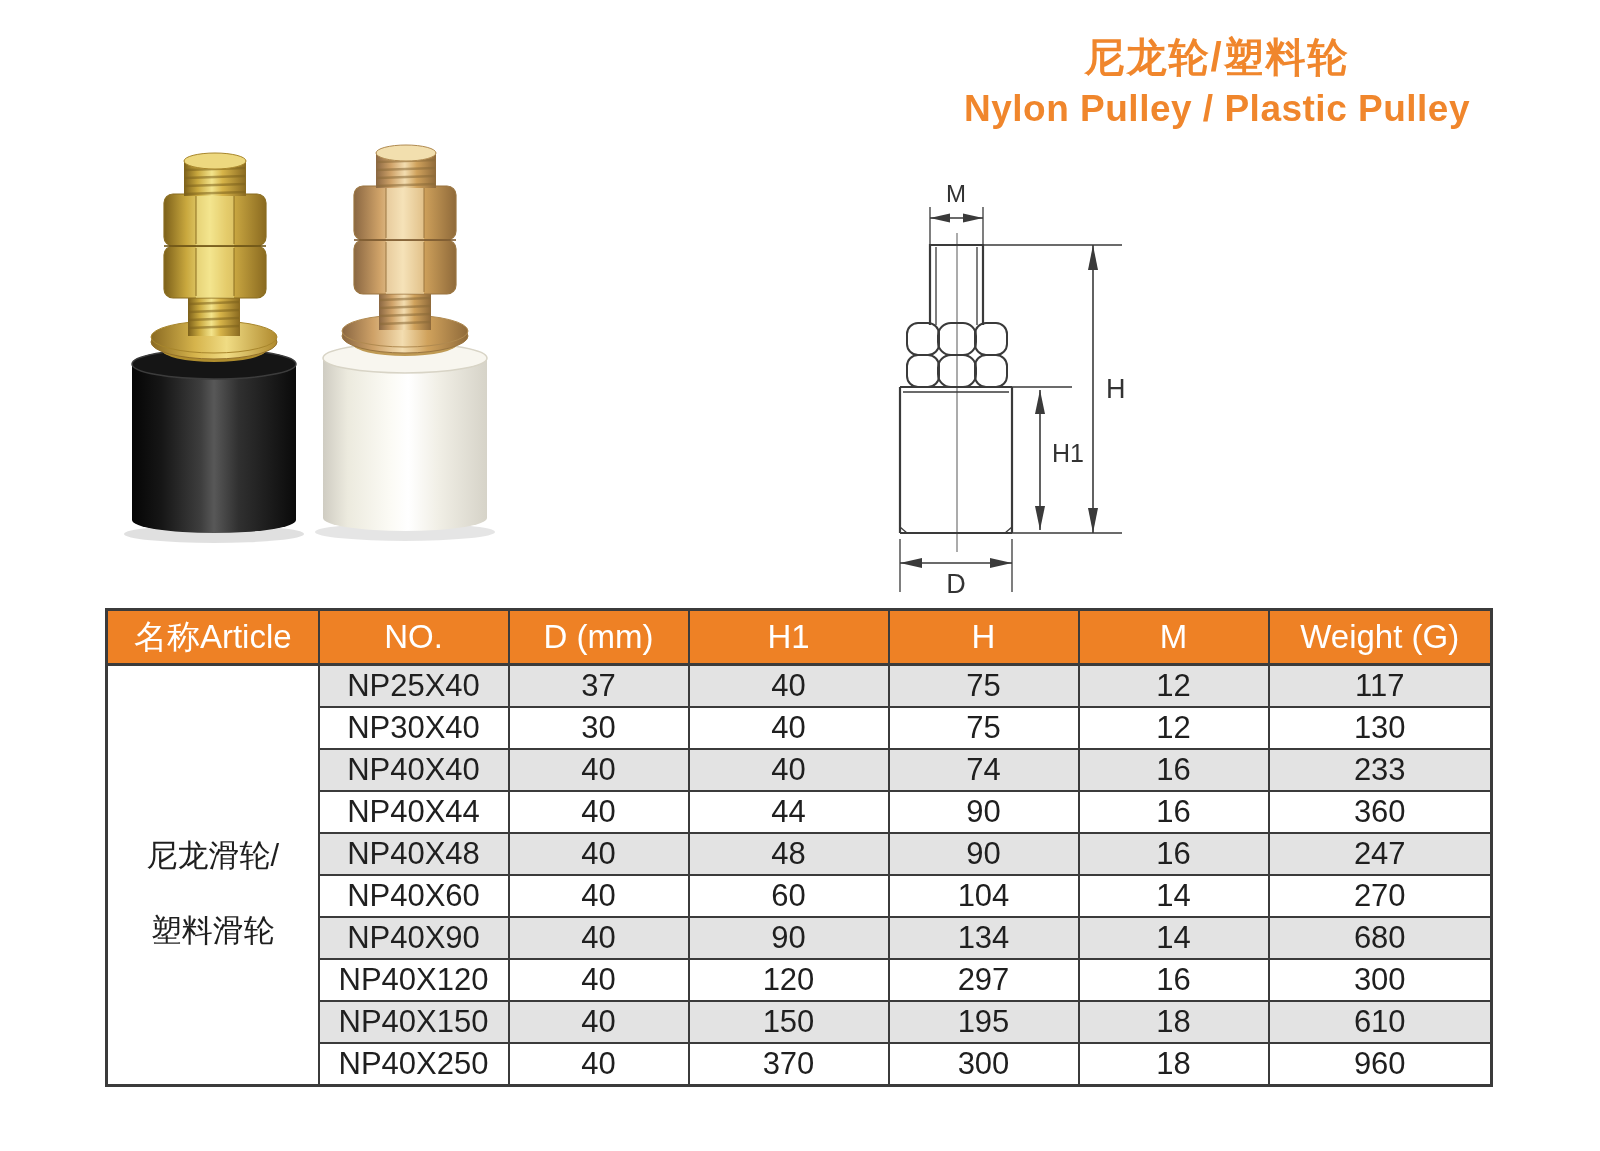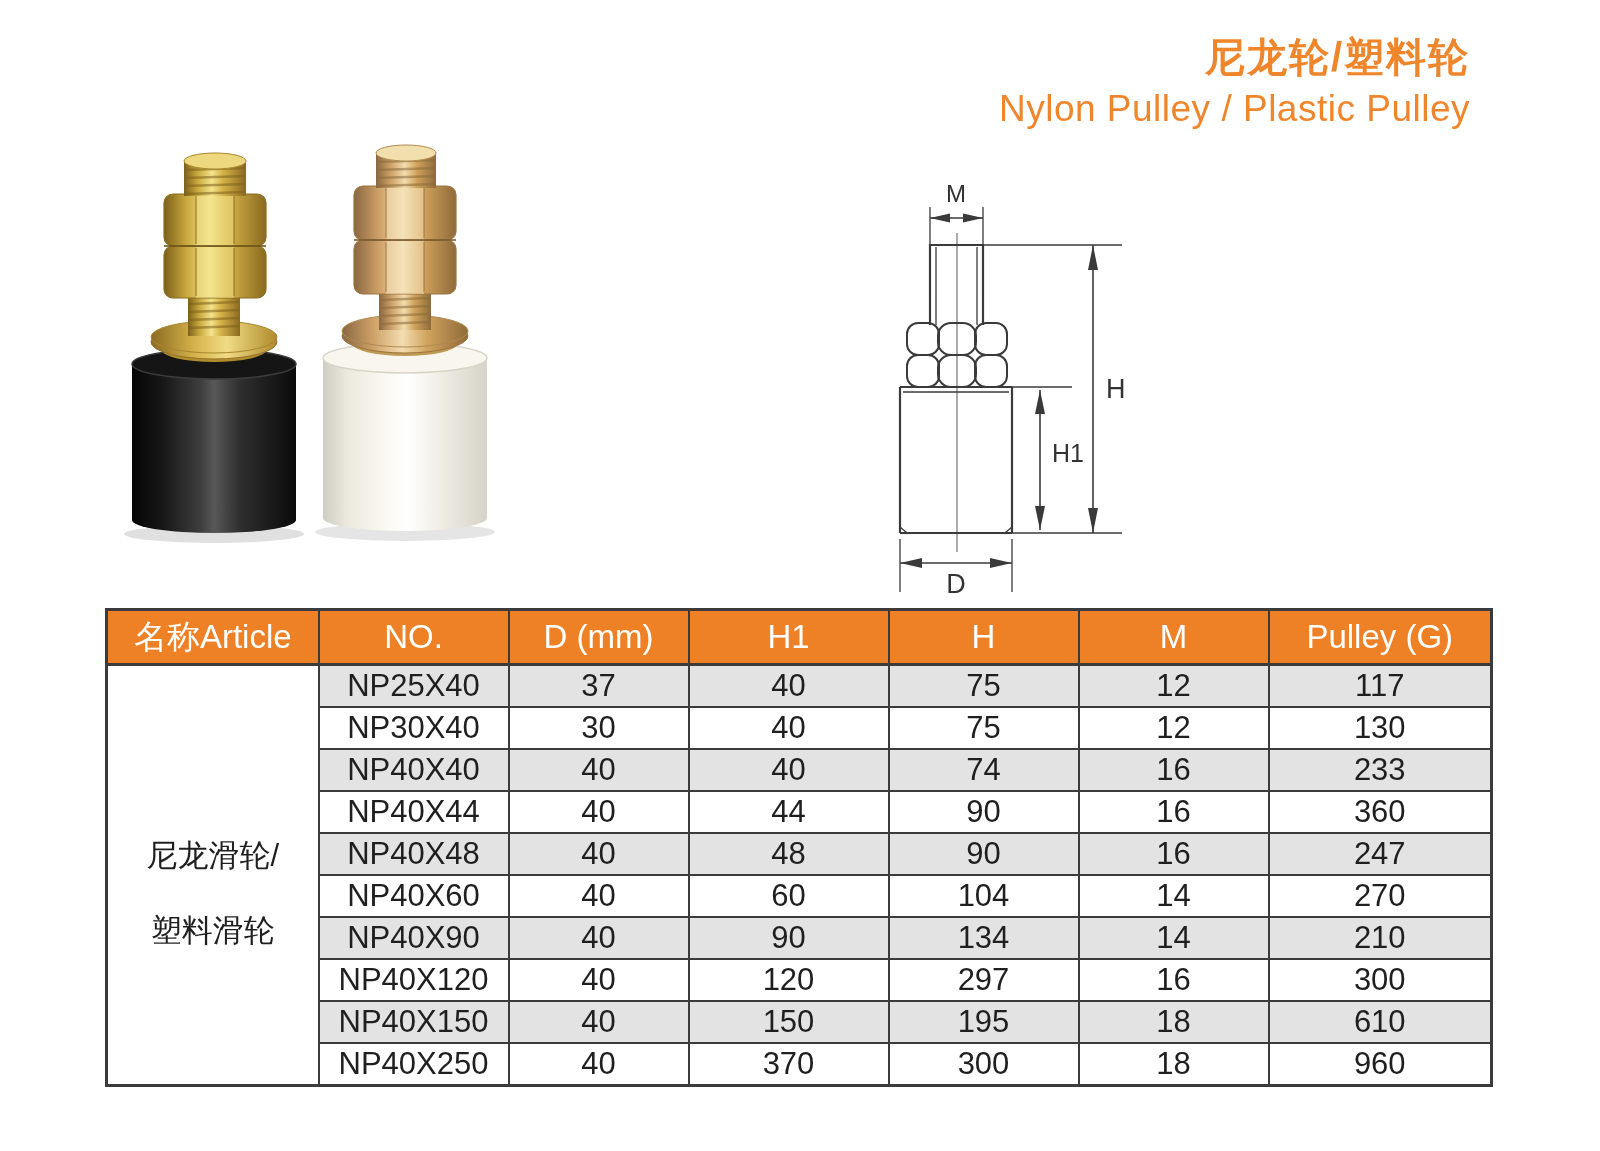--- a/index.html
+++ b/index.html
@@ -3,22 +3,22 @@
 <meta charset="utf-8">
 <style>
   html,body{margin:0;padding:0;}
   body{
     width:1600px;height:1151px;background:#ffffff;position:relative;overflow:hidden;
     font-family:"Liberation Sans","DejaVu Sans",sans-serif;
     -webkit-font-smoothing:antialiased;
   }
   
   .titles{position:absolute;top:34px;right:130px;text-align:right;color:#F0862C;}
-  .title-zh{font-size:40px;font-weight:700;letter-spacing:2px;line-height:1.15;}
-  .title-en{font-size:37px;font-weight:400;letter-spacing:.5px;line-height:1.15;margin-top:8px;}
+  .title-zh{font-size:40px;font-weight:700;letter-spacing:2px;line-height:1.15;text-align:center;}
+  .title-en{font-size:37px;font-weight:700;letter-spacing:.5px;line-height:1.15;margin-top:8px;}
   
   .photo{position:absolute;left:100px;top:128px;width:420px;height:432px;}
   .diagram{position:absolute;left:850px;top:150px;width:300px;height:450px;}
   .diagram text{fill:#333;stroke:none;font-family:"Liberation Sans","DejaVu Sans",sans-serif;}
   
   .table-wrap{position:absolute;left:105px;top:608px;}
   table.spec{border-collapse:collapse;table-layout:fixed;width:1385px;border:3px solid #3b3b3b;}
   table.spec th{
     background:#EE8125;color:#ffffff;font-weight:400;font-size:33px;
     height:52px;border:2px solid #3b3b3b;border-bottom:3px solid #3b3b3b;
@@ -233,21 +233,21 @@
       <col style="width:223px">
     </colgroup>
     <thead>
       <tr>
         <th>名称Article</th>
         <th>NO.</th>
         <th>D (mm)</th>
         <th>H1</th>
         <th>H</th>
         <th>M</th>
-        <th>Pulley (G)</th>
+        <th>Weight (G)</th>
       </tr>
     </thead>
     <tbody>
       <tr>
         <td class="article-cell" rowspan="10">
           <div>尼龙滑轮/</div>
           <div>塑料滑轮</div>
         </td>
         <td>NP25X40</td>
         <td>37</td>
@@ -295,21 +295,21 @@
         <td>104</td>
         <td>14</td>
         <td>270</td>
       </tr>
       <tr>
         <td>NP40X90</td>
         <td>40</td>
         <td>90</td>
         <td>134</td>
         <td>14</td>
-        <td>210</td>
+        <td>680</td>
       </tr>
       <tr>
         <td>NP40X120</td>
         <td>40</td>
         <td>120</td>
         <td>297</td>
         <td>16</td>
         <td>300</td>
       </tr>
       <tr>

